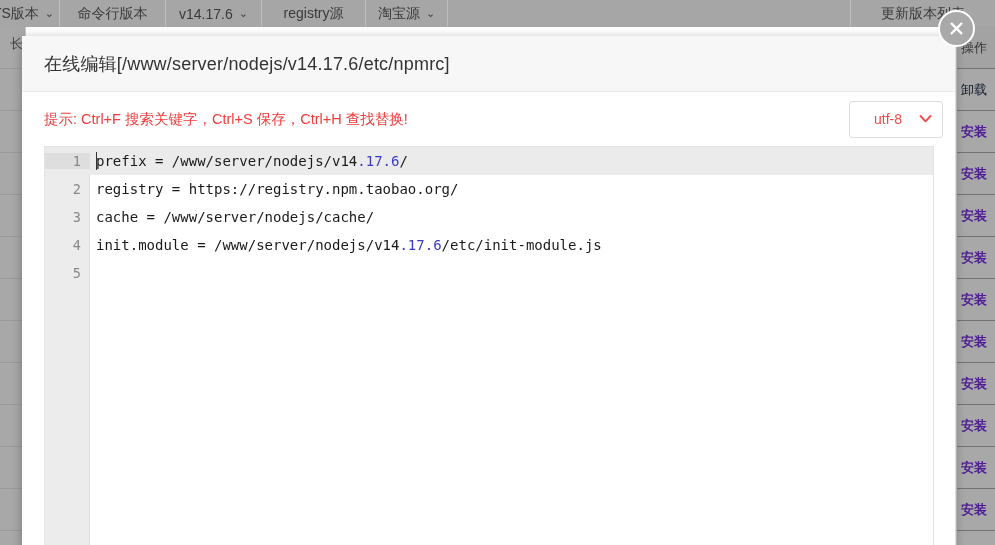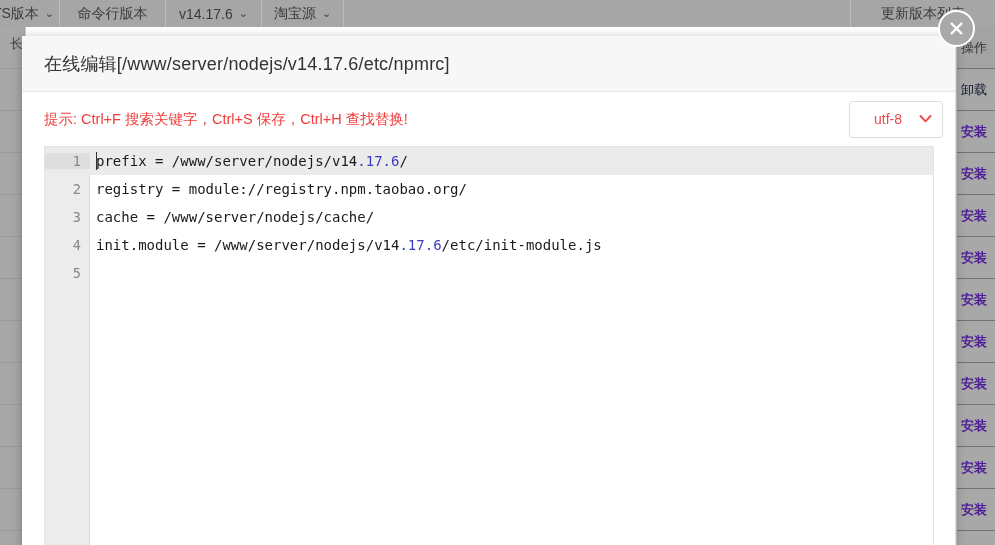--- a/index.html
+++ b/index.html
@@ -291,20 +291,23 @@
           <span>TS版本</span>
           <span class="caret">⌄</span>
         </div>
         <div class="bg-tab" style="width: 106px;">
           <span>命令行版本</span>
         </div>
         <div class="bg-tab" style="width: 96px;">
           <span>v14.17.6</span>
           <span class="caret">⌄</span>
         </div>
+        <div class="bg-tab" style="width: 104px;">
+          <span>registry源</span>
+        </div>
         <div class="bg-tab" style="width: 82px;">
           <span>淘宝源</span>
           <span class="caret">⌄</span>
         </div>
       </div>
     <div class="bg-tab spacer-grow"></div>
   </div>
 
   <div class="bg-right-top-label">更新版本列表</div>
 
@@ -389,21 +392,21 @@
     <div class="editor">
       <div class="gutter"></div>
       <div class="code-area" id="code-area">
           <div class="code-line active">
             <span class="ln">1</span>
             <span class="code-text"><span>prefix = /www/server/nodejs/v14</span><span class="tok-num">.17.6</span><span>/</span></span>
             <span class="caret-bar"></span>
           </div>
           <div class="code-line">
             <span class="ln">2</span>
-            <span class="code-text"><span>registry = module://registry.npm.taobao.org/</span></span>
+            <span class="code-text"><span>registry = https://registry.npm.taobao.org/</span></span>
           </div>
           <div class="code-line">
             <span class="ln">3</span>
             <span class="code-text"><span>cache = /www/server/nodejs/cache/</span></span>
           </div>
           <div class="code-line">
             <span class="ln">4</span>
             <span class="code-text"><span>init.module = /www/server/nodejs/v14</span><span class="tok-num">.17.6</span><span>/etc/init-module.js</span></span>
           </div>
           <div class="code-line">

